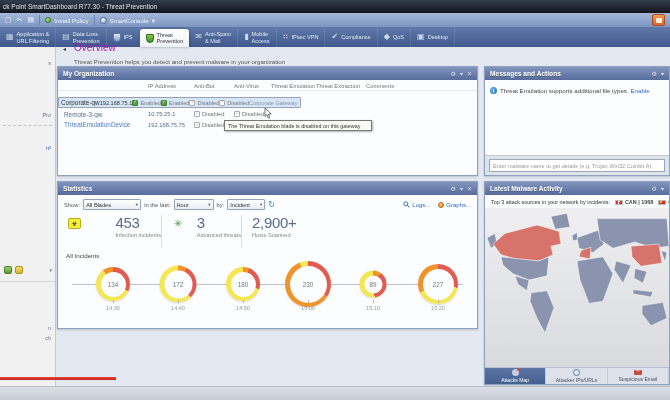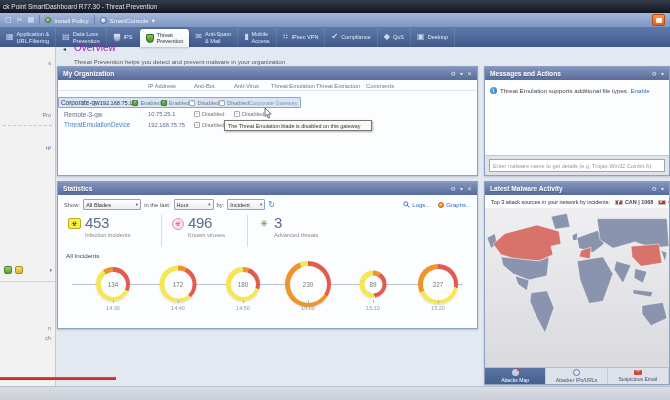--- a/index.html
+++ b/index.html
@@ -103,21 +103,21 @@
   
   .filter-row{display:flex;align-items:center;gap:3px;padding:4px 6px 2px 6px;font-size:5.8px;color:#555;}
   .sel{height:11px;border:1px solid #98a3b8;border-radius:1px;background:linear-gradient(#fff,#e9ecf1);
     display:inline-flex;align-items:center;justify-content:space-between;font-size:5.6px;color:#333;padding:0 2px;}
   .sel .caret{font-size:4.5px;color:#456;margin-left:3px;}
   .refresh{color:#2f7fd0;font-size:8px;line-height:1;}
   .stat-links{margin-left:auto;display:flex;gap:8px;align-items:center;font-size:6px;}
   .stat-links .lk{display:flex;align-items:center;gap:2px;color:#2d6cc0;}
   .graph-ic{width:6px;height:6px;border-radius:50%;background:radial-gradient(circle at 35% 30%,#ffd27a,#e8821e);border:1px solid #b5641a;}
   .counters{display:flex;padding:3px 8px 2px 8px;height:37px;}
-  .counter{display:flex;gap:4px;align-items:flex-start;padding-left:10px;border-left:1px solid #d8dce2;}
+  .counter{display:flex;gap:4px;align-items:flex-start;padding-left:10px;border-left:1px solid #d8dce2;justify-content:space-between;}
   .counter:first-child{border-left:none;padding-left:2px;}
   .counter.c0{width:95px;}.counter.c1{width:86px;}.counter.c2{width:80px;}
   .cicon{display:flex;align-items:center;justify-content:center;flex:none;margin-top:3px;}
   .ci-hazard{width:13px;height:11px;background:#f8ef3e;border:1px solid #b7ae1f;border-radius:2px;color:#222;font-size:7px;}
   .ci-virus{width:12px;height:12px;border-radius:50%;background:#fbe3ee;border:1px solid #d693b4;color:#c2426e;font-size:7px;}
   .ci-threat{width:12px;color:#4a9b3e;font-size:10px;}
   .cval{font-size:15px;color:#5b6b8d;letter-spacing:-.3px;line-height:1.1;}
   .clab{font-size:5.7px;color:#888;}
   .all-inc{font-size:6.2px;color:#444;padding:3px 8px 0 8px;}
   .timeline{position:relative;height:58px;margin-top:1px;}
@@ -422,32 +422,31 @@
     </div>
 
     <div class="counters">
       <div class="counter c0">
         <span class="cicon ci-hazard">☣</span>
         <span>
           <div class="cval">453</div>
           <div class="clab">Infection incidents</div>
         </span>
       </div>
-      <div class="counter c1">
-        <span class="cicon ci-virus">☣</span>
-        <span>
-          <div class="cval">496</div>
-          <div class="clab">Known viruses</div>
-        </span>
-      </div>
       <div class="counter c2">
         <span class="cicon ci-threat">✳</span>
         <span>
           <div class="cval">3</div>
           <div class="clab">Advanced threats</div>
+        </span>
+      </div>
+      <div class="counter">
+        <span>
+          <div class="cval">2,900+</div>
+          <div class="clab">Hosts Scanned</div>
         </span>
       </div>
     </div>
 
     <div class="all-inc">All Incidents</div>
 
     <div class="timeline">
       <div class="tline"></div>
 
       <div class="donut-wrap" style="left:55px">

